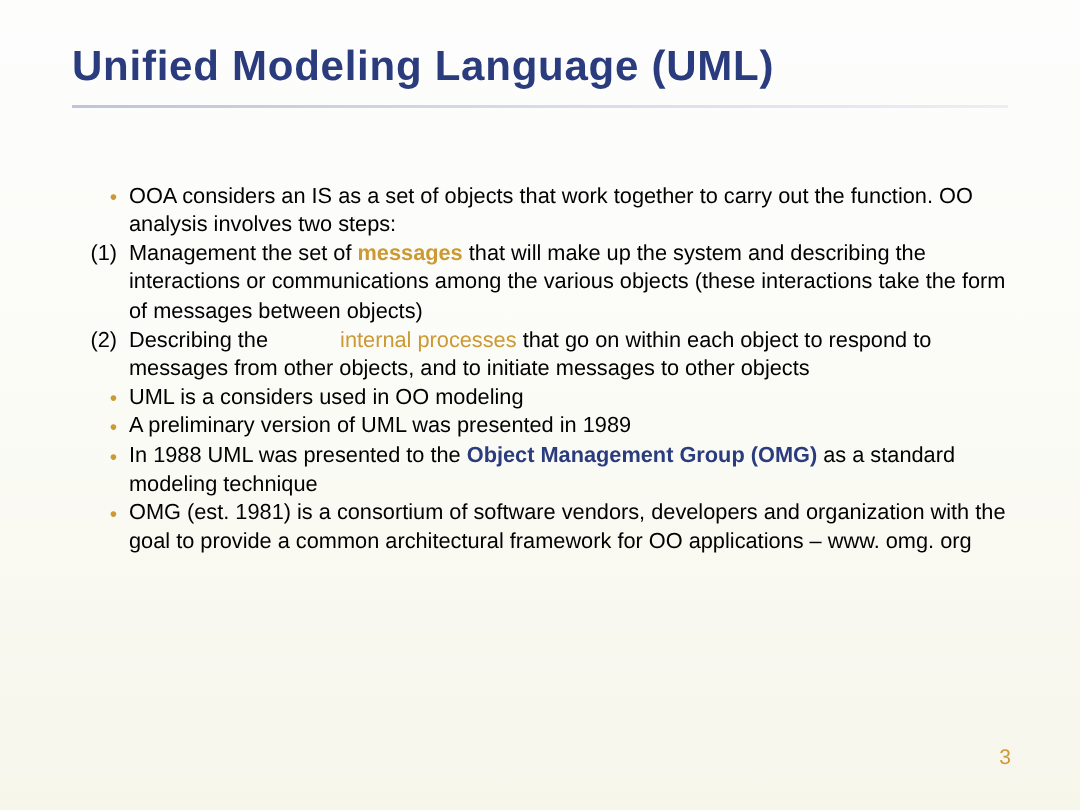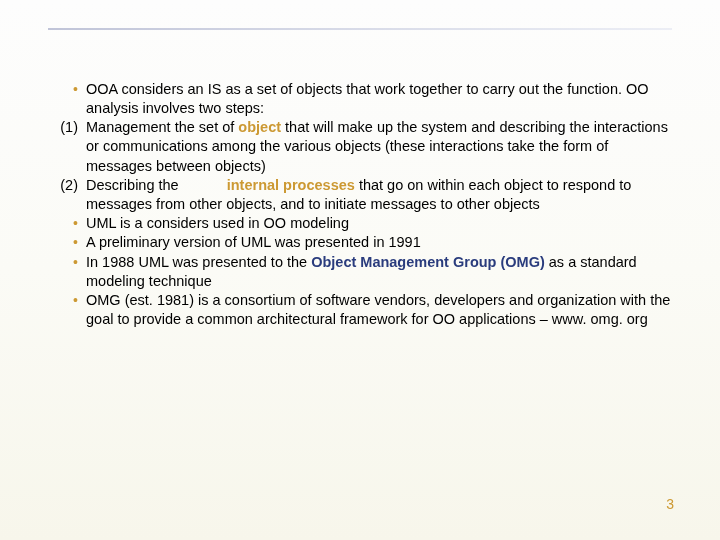--- a/index.html
+++ b/index.html
@@ -58,21 +58,21 @@
     color: #000000;
   }
   .txt {
     flex: 1;
   }
   .kw-objects {
     font-weight: bold;
     color: #cc9933;
   }
   .kw-internal {
-    font-weight: bold;
+    font-weight: normal;
     color: #cc9933;
     padding-left: 44px;
   }
   .kw-omg {
     font-weight: bold;
     color: #2a3c7d;
   }
   .link {
     color: #000000;
   }
@@ -81,42 +81,43 @@
     right: 46px;
     bottom: 28px;
     font-size: 14px;
     color: #cc9933;
   }
 </style>
 </head>
 <body>
 
 <div class="slide">
+  <h1 class="title">Unified Modeling Language (UML)</h1>
   <div class="title-underline"></div>
   <div class="title-gap"></div>
   <div class="content" id="content">
       <div class="item">
         <div class="marker bullet">•</div>
         <div class="txt"><span>OOA considers an IS as a set of objects that work together to carry out the function. OO analysis involves two steps:</span></div>
       </div>
       <div class="item">
         <div class="marker num">(1)</div>
-        <div class="txt"><span>Management the set of </span><span class="kw-objects">object</span><span> that will make up the system and describing the interactions or communications among the various objects (these interactions take the form of messages between objects)</span></div>
+        <div class="txt"><span>Management the set of </span><span class="kw-objects">messages</span><span> that will make up the system and describing the interactions or communications among the various objects (these interactions take the form of messages between objects)</span></div>
       </div>
       <div class="item">
         <div class="marker num">(2)</div>
         <div class="txt"><span>Describing the </span><span class="kw-internal">internal processes</span><span> that go on within each object to respond to messages from other objects, and to initiate messages to other objects</span></div>
       </div>
       <div class="item">
         <div class="marker bullet">•</div>
         <div class="txt"><span>UML is a considers used in OO modeling</span></div>
       </div>
       <div class="item">
         <div class="marker bullet">•</div>
-        <div class="txt"><span>A preliminary version of UML was presented in 1991</span></div>
+        <div class="txt"><span>A preliminary version of UML was presented in 1989</span></div>
       </div>
       <div class="item">
         <div class="marker bullet">•</div>
         <div class="txt"><span>In 1988 UML was presented to the </span><span class="kw-omg">Object Management Group (OMG)</span><span> as a standard modeling technique</span></div>
       </div>
       <div class="item">
         <div class="marker bullet">•</div>
         <div class="txt"><span>OMG (est. 1981) is a consortium of software vendors, developers and organization with the goal to provide a common architectural framework for OO applications – </span><span class="link">www. omg. org</span></div>
       </div>
     </div>

